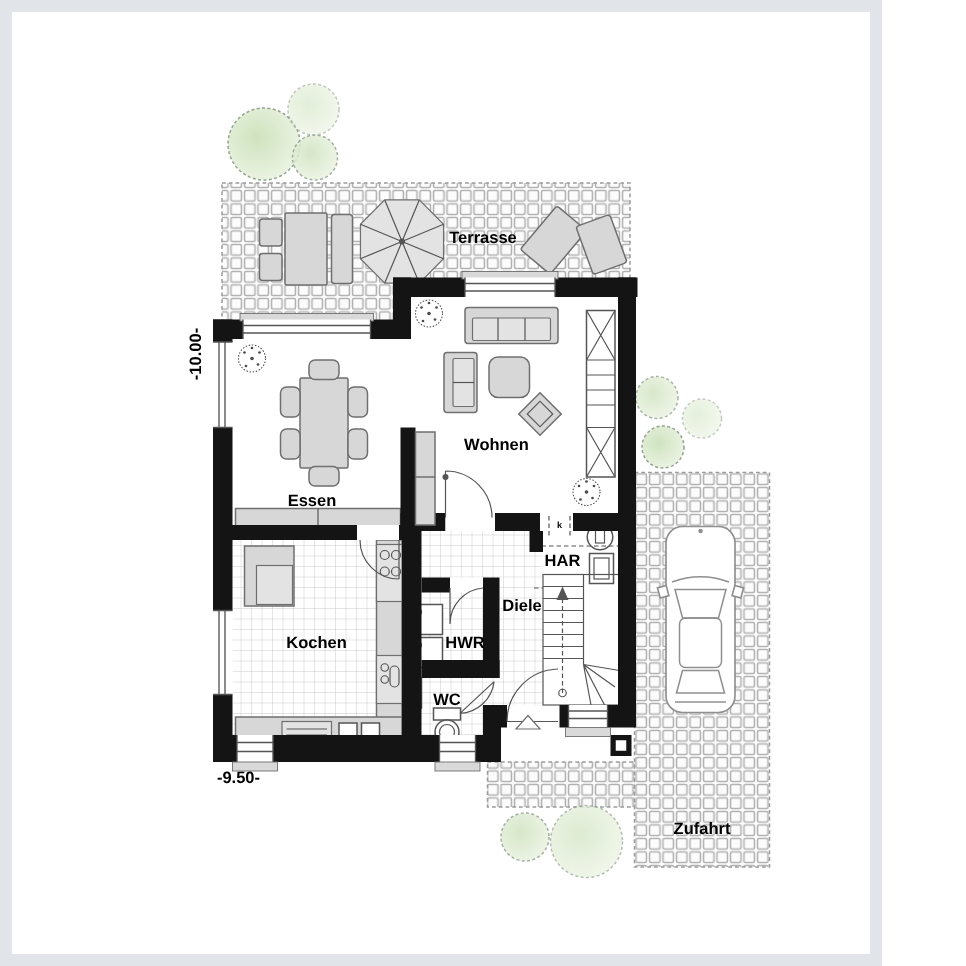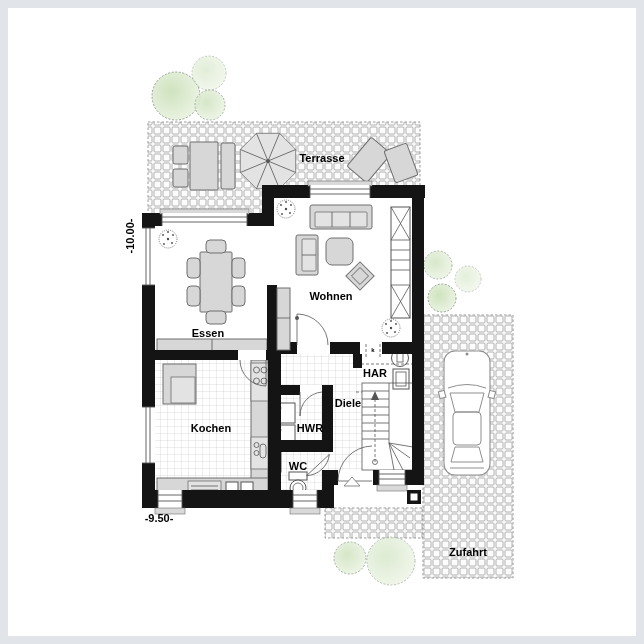--- a/index.html
+++ b/index.html
@@ -1,16 +1,16 @@
 <!DOCTYPE html>
 <html style="--wall: #141414; --furn_fill: #d7d7d7; --furn_stroke: #6f6f6f; --furn_light: #e3e3e3; --tile_line: #c6c6c6; --paver_line: #b0b0b0; --paver_bg: #fcfcfc; --dash_border: #9b9b9b; --tree_fill: #d9e9cc; --tree_fill_light: #ecf4e4; --tree_stroke: #93a391; --outline: #555555; --sill: #d9d9d9; --text: #000000; --frame: #e1e4e8;"><head>
 <meta charset="utf-8">
 <style>
   html,body{margin:0;padding:0;background:#ffffff;}
-  .stage{position:relative;width:644px;height:644px;background:#ffffff;overflow:hidden;
+  .stage{position:relative;width:588px;height:644px;background:#ffffff;overflow:hidden;
          font-family:"Liberation Sans",sans-serif;}
   .frame{position:absolute;inset:0;border:8px solid var(--frame,#e1e4e8);pointer-events:none;box-sizing:border-box;}
   svg{position:absolute;left:0;top:0;}
   .wall{fill:var(--wall,#141414);stroke:none;}
   .furn{fill:var(--furn_fill,#d7d7d7);stroke:var(--furn_stroke,#6f6f6f);stroke-width:1;}
   .furnL{fill:var(--furn_light,#e3e3e3);stroke:var(--furn_stroke,#6f6f6f);stroke-width:0.8;}
   .dev{fill:#ffffff;stroke:var(--outline,#555555);stroke-width:1;}
   .thin{fill:none;stroke:var(--outline,#555555);stroke-width:0.8;}
   .dash{fill:none;stroke:var(--outline,#555555);stroke-width:0.8;stroke-dasharray:3 2;}
   .dashB{fill:none;stroke:var(--dash_border,#9b9b9b);stroke-width:1;stroke-dasharray:2.5 2;}

